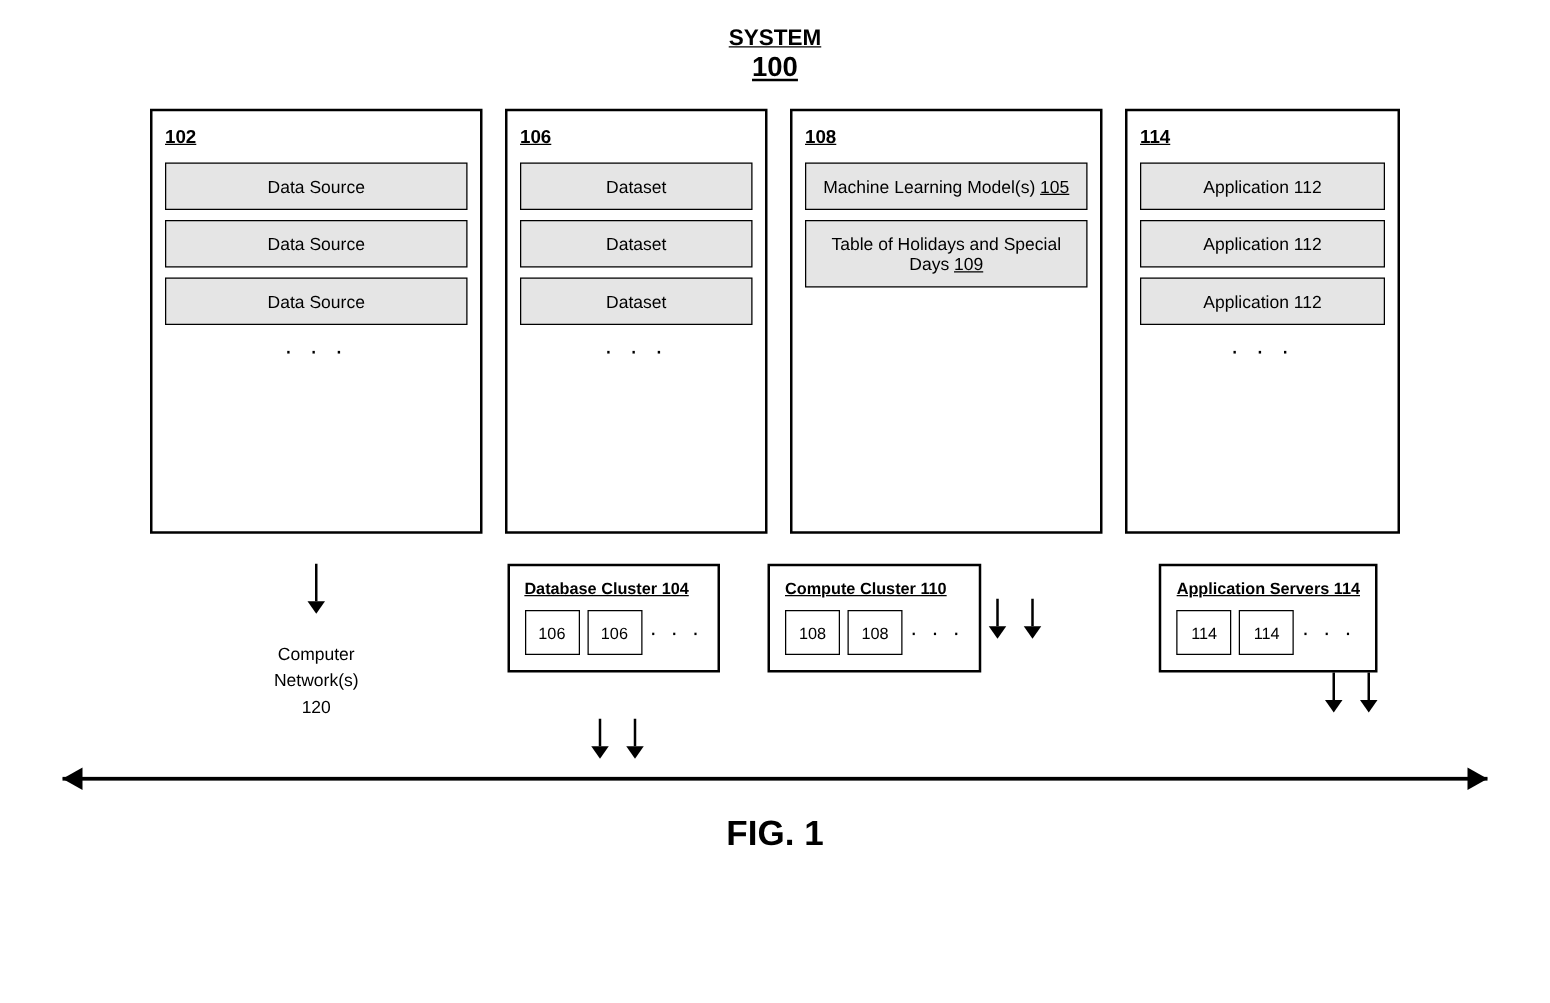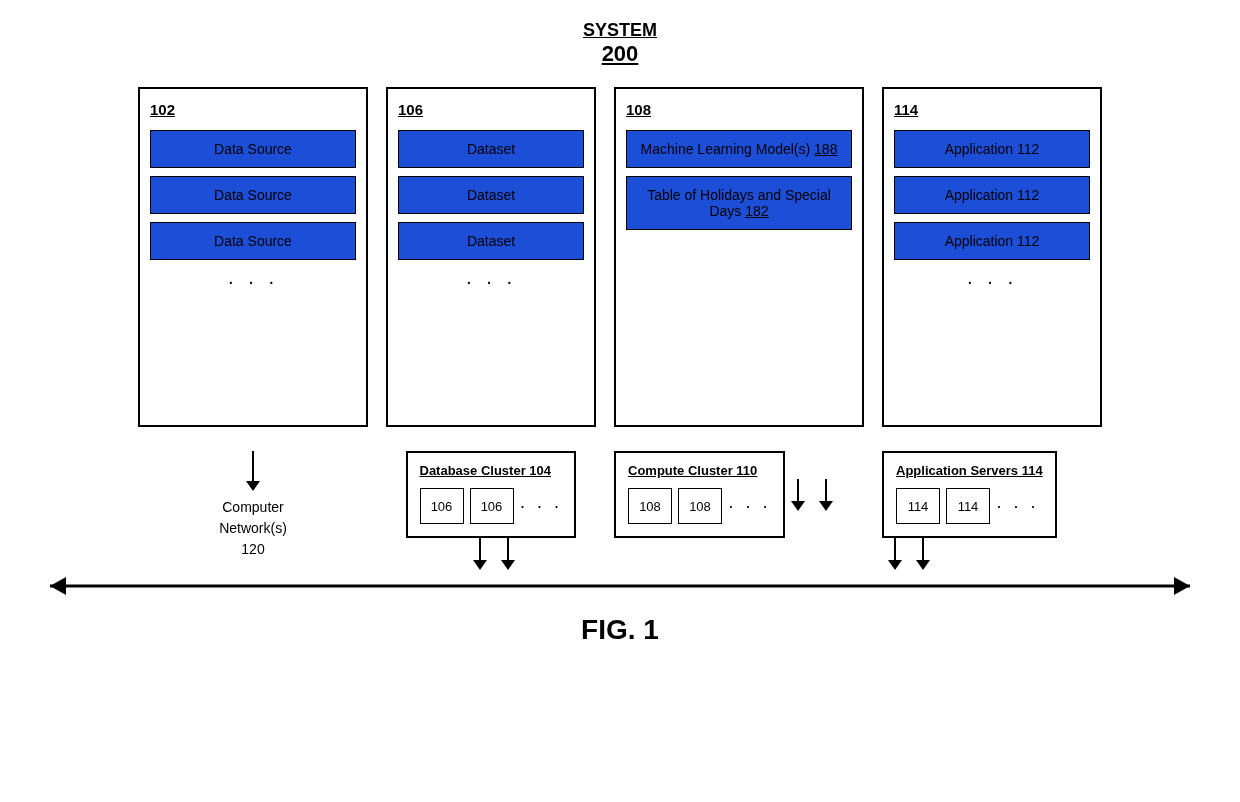--- a/index.html
+++ b/index.html
@@ -63,32 +63,32 @@
       text-decoration: underline;
       margin-bottom: 4px;
       display: block;
     }
 
     .inner-box {
       border: 1.5px solid #000;
       padding: 10px 8px;
       text-align: center;
       font-size: 14px;
-      background: #1d4ed8;
+      background: #e5e5e5;
     }
 
     .ellipsis {
       text-align: center;
       font-size: 20px;
       letter-spacing: 4px;
       margin-top: 2px;
     }
 
     
-    .box-102 { width: 230px; min-height: 340px; }
+    .box-102 { width: 266px; min-height: 340px; }
     .box-106 { width: 210px; min-height: 340px; }
     .box-108 { width: 250px; min-height: 340px; }
     .box-114 { width: 220px; min-height: 340px; }
 
     .cluster-box {
       border: 2px solid #000;
       padding: 10px 12px 12px 12px;
       display: flex;
       flex-direction: column;
       gap: 0;
@@ -151,21 +151,21 @@
       display: flex;
       flex-direction: column;
       align-items: center;
     }
   </style>
 </head>
 <body>
 
 <div class="page-title">
   <span class="system-label">SYSTEM</span>
-  <span class="system-number">200</span>
+  <span class="system-number">100</span>
 </div>
 
 <div class="diagram-area">
 
   <div class="top-row">
 
     <div class="col-unit">
       <div class="big-box box-102">
         <span class="big-box-label">102</span>
         <div class="inner-box">Data Source</div>
@@ -181,22 +181,22 @@
         <div class="inner-box">Dataset</div>
         <div class="inner-box">Dataset</div>
         <div class="inner-box">Dataset</div>
         <div class="ellipsis">· · ·</div>
       </div>
     </div>
 
     <div class="col-unit">
       <div class="big-box box-108">
         <span class="big-box-label">108</span>
-        <div class="inner-box">Machine Learning Model(s) <span class="underline">188</span></div>
-        <div class="inner-box">Table of Holidays and Special Days <span class="underline">182</span></div>
+        <div class="inner-box">Machine Learning Model(s) <span class="underline">105</span></div>
+        <div class="inner-box">Table of Holidays and Special Days <span class="underline">109</span></div>
       </div>
     </div>
 
     <div class="col-unit">
       <div class="big-box box-114">
         <span class="big-box-label">114</span>
         <div class="inner-box">Application 112</div>
         <div class="inner-box">Application 112</div>
         <div class="inner-box">Application 112</div>
         <div class="ellipsis">· · ·</div>
@@ -205,26 +205,26 @@
 
   </div>
 
   <div style="display:flex; flex-direction:row; gap:18px; justify-content:center; margin-top:24px; align-items:flex-start;">
 
     <div style="width:230px; display:flex; flex-direction:column; align-items:center;">
       <div style="height:40px; display:flex; flex-direction:column; align-items:center; justify-content:center;">
         <div class="vert-line" style="height:30px;"></div>
         <div class="arrow-down-head"></div>
       </div>
-      <div style="font-size:14px; text-align:center; line-height:1.5; margin-top:6px;">
+      <div style="font-size:14px; text-align:center; line-height:1.5; margin-top:22px;">
         Computer<br>Network(s)<br>120
       </div>
     </div>
 
-    <div style="width:210px; display:flex; flex-direction:column; align-items:center;">
+    <div style="width:210px; display:flex; flex-direction:column; align-items:center;gap:37px;">
       <div class="cluster-box">
         <span class="cluster-box-label">Database Cluster 104</span>
         <div class="cluster-items">
           <div class="cluster-small-box">106</div>
           <div class="cluster-small-box">106</div>
           <span class="cluster-ellipsis">· · ·</span>
         </div>
       </div>
 
       <div style="display:flex; flex-direction:row; gap:6px; margin-top:0; align-items:flex-start; padding-left:0;">
@@ -253,21 +253,21 @@
           <div class="vert-line" style="height:22px;"></div>
           <div class="arrow-down-head"></div>
         </div>
         <div style="display:flex; flex-direction:column; align-items:center; margin-left:8px;">
           <div class="vert-line" style="height:22px;"></div>
           <div class="arrow-down-head"></div>
         </div>
       </div>
     </div>
 
-    <div style="width:220px; display:flex; flex-direction:column; align-items:flex-start;">
+    <div style="width:220px; display:flex; flex-direction:column; align-items:flex-end;">
       <div class="cluster-box">
         <span class="cluster-box-label">Application Servers 114</span>
         <div class="cluster-items">
           <div class="cluster-small-box">114</div>
           <div class="cluster-small-box">114</div>
           <span class="cluster-ellipsis">· · ·</span>
         </div>
       </div>
       <div style="display:flex; flex-direction:row; gap:6px; margin-top:0; align-items:flex-start; padding-left:0;">
         <div style="display:flex; flex-direction:column; align-items:center; margin-left:6px;">

